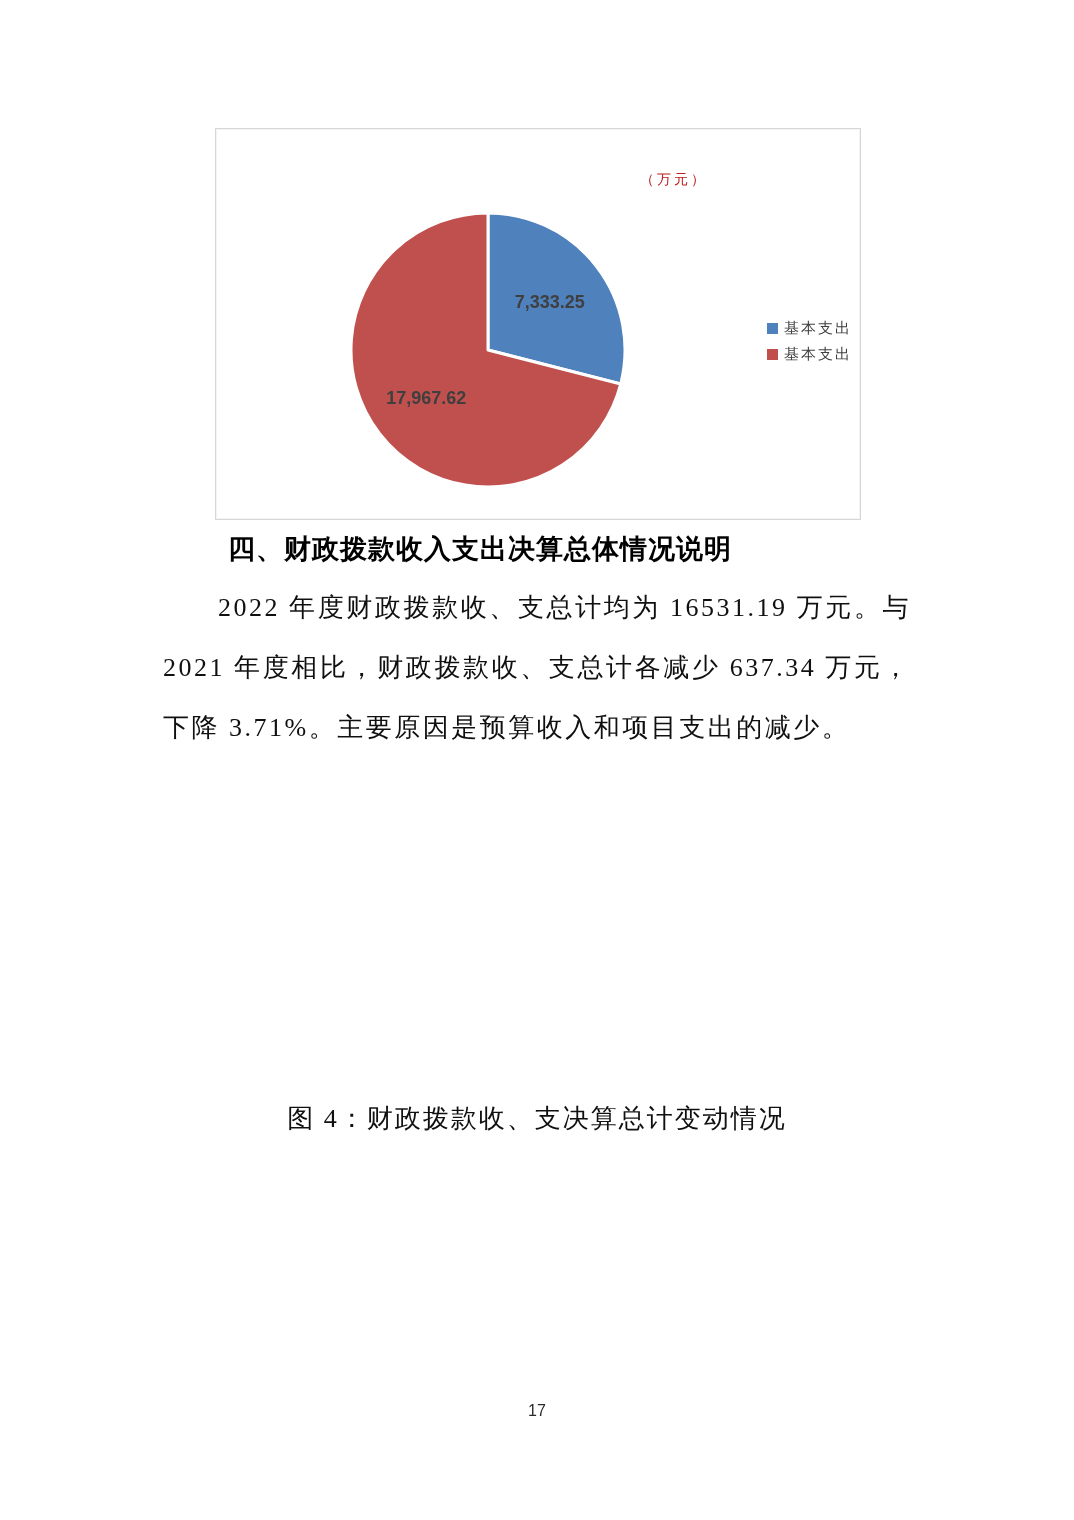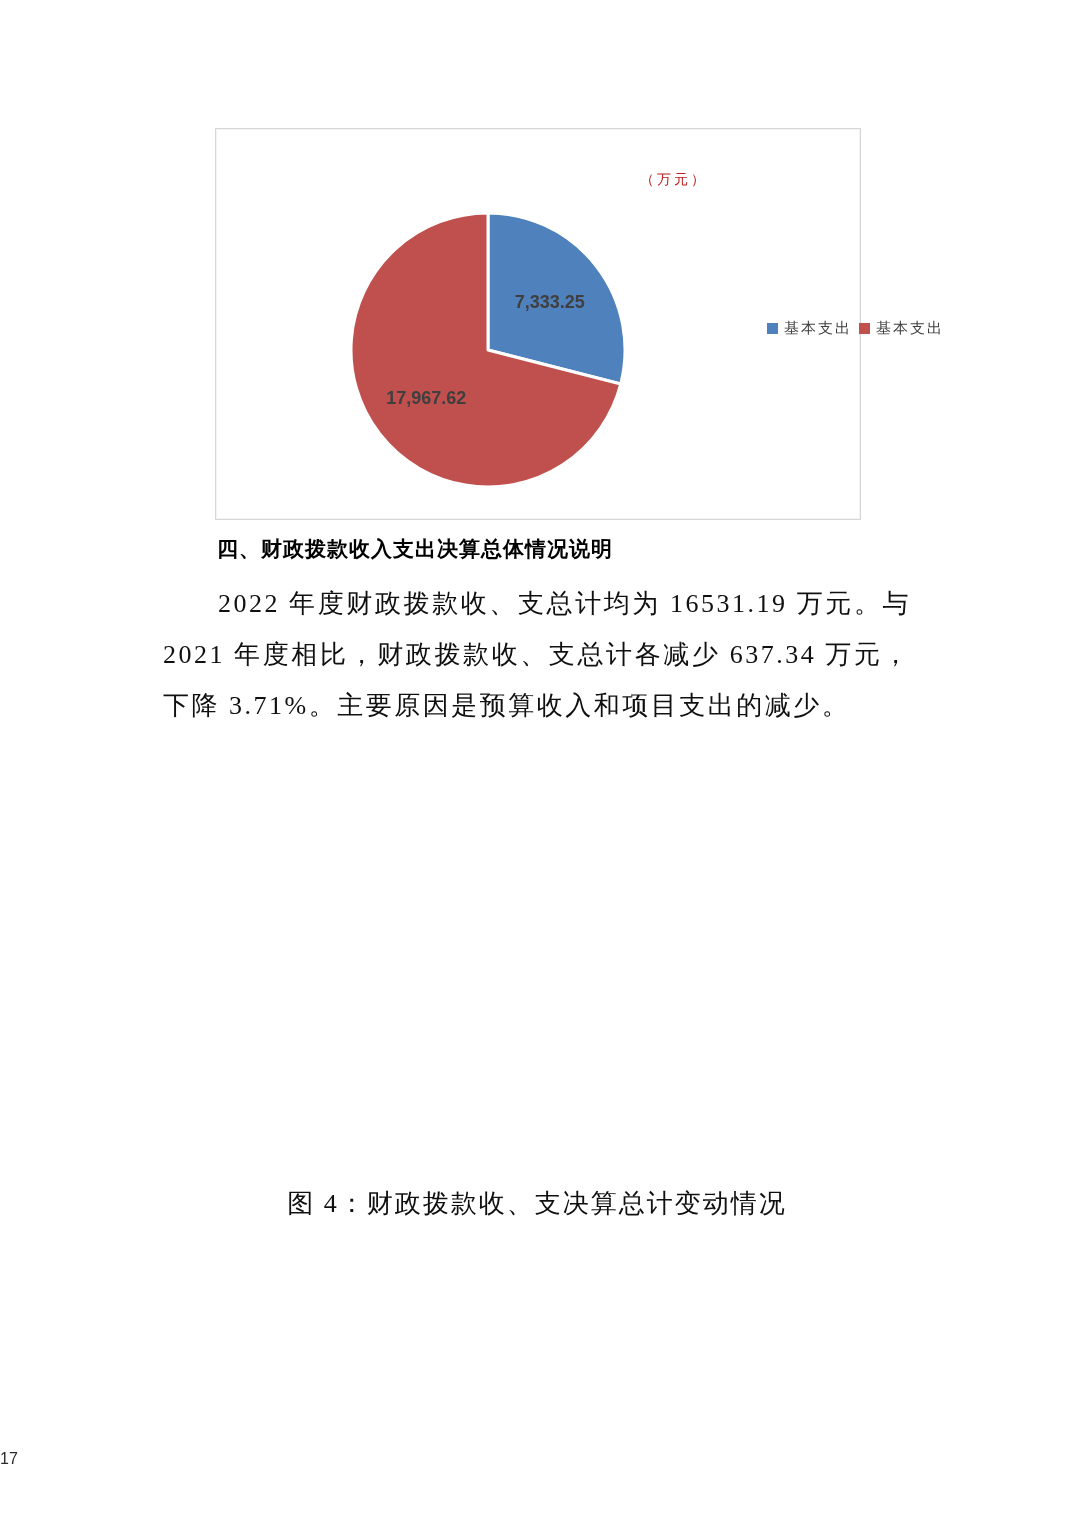--- a/index.html
+++ b/index.html
@@ -33,86 +33,85 @@
     font-size: 14px;
     color: #b91c1c;
     letter-spacing: 3px;
     white-space: nowrap;
   }
   .chart-legend {
     position: absolute;
     left: 551px;
     top: 190px;
     display: flex;
-    flex-direction: row;
+    flex-direction: column;
     gap: 7px;
   }
   .legend-item {
     display: flex;
     align-items: center;
     gap: 6px;
     font-family: "Liberation Serif", serif;
     font-size: 15px;
     color: #3f3f3f;
     letter-spacing: 2px;
     white-space: nowrap;
   }
   .legend-swatch {
     width: 11px;
     height: 11px;
     flex: 0 0 11px;
   }
   .doc-heading {
     position: absolute;
-    left: 158px;
+    left: 169px;
     top: 529px;
     width: 748px;
     font-family: "Liberation Sans", sans-serif;
     font-weight: bold;
-    font-size: 21px;
+    font-size: 27px;
     line-height: 40px;
     color: #000;
     text-indent: 59px;
     letter-spacing: 1px;
     white-space: nowrap;
   }
   .doc-body {
     position: absolute;
     left: 163px;
     top: 578px;
     width: 748px;
     font-size: 26px;
-    line-height: 51px;
+    line-height: 60px;
     text-align: justify;
     letter-spacing: 2.5px;
     color: #101010;
   }
   .doc-body p { text-indent: 55px; margin: 0; }
   .figure-caption {
     position: absolute;
     left: 163px;
-    top: 1184px;
+    top: 1099px;
     width: 748px;
     text-align: center;
     font-size: 26px;
     line-height: 40px;
     letter-spacing: 2px;
     color: #101010;
     white-space: nowrap;
   }
   .page-number {
     position: absolute;
     left: 0;
     top: 1402px;
     width: 100%;
-    text-align: left;
+    text-align: center;
     font-family: "Liberation Sans", sans-serif;
     font-size: 16px;
     color: #2b2b2b;
-    margin-top: 48px;
   }
 </style>
 </head>
 <body>
 
 <div class="page">
 
   <div class="chart-panel">
     <svg width="646" height="392" viewBox="0 0 646 392" id="pie-svg">
         <path d="M 272 221 L 272 84 A 137 137 0 0 1 404.7296910949418 254.9386078359342 Z" fill="#4f81bd" stroke="#ffffff" stroke-width="3" stroke-linejoin="round"></path>

